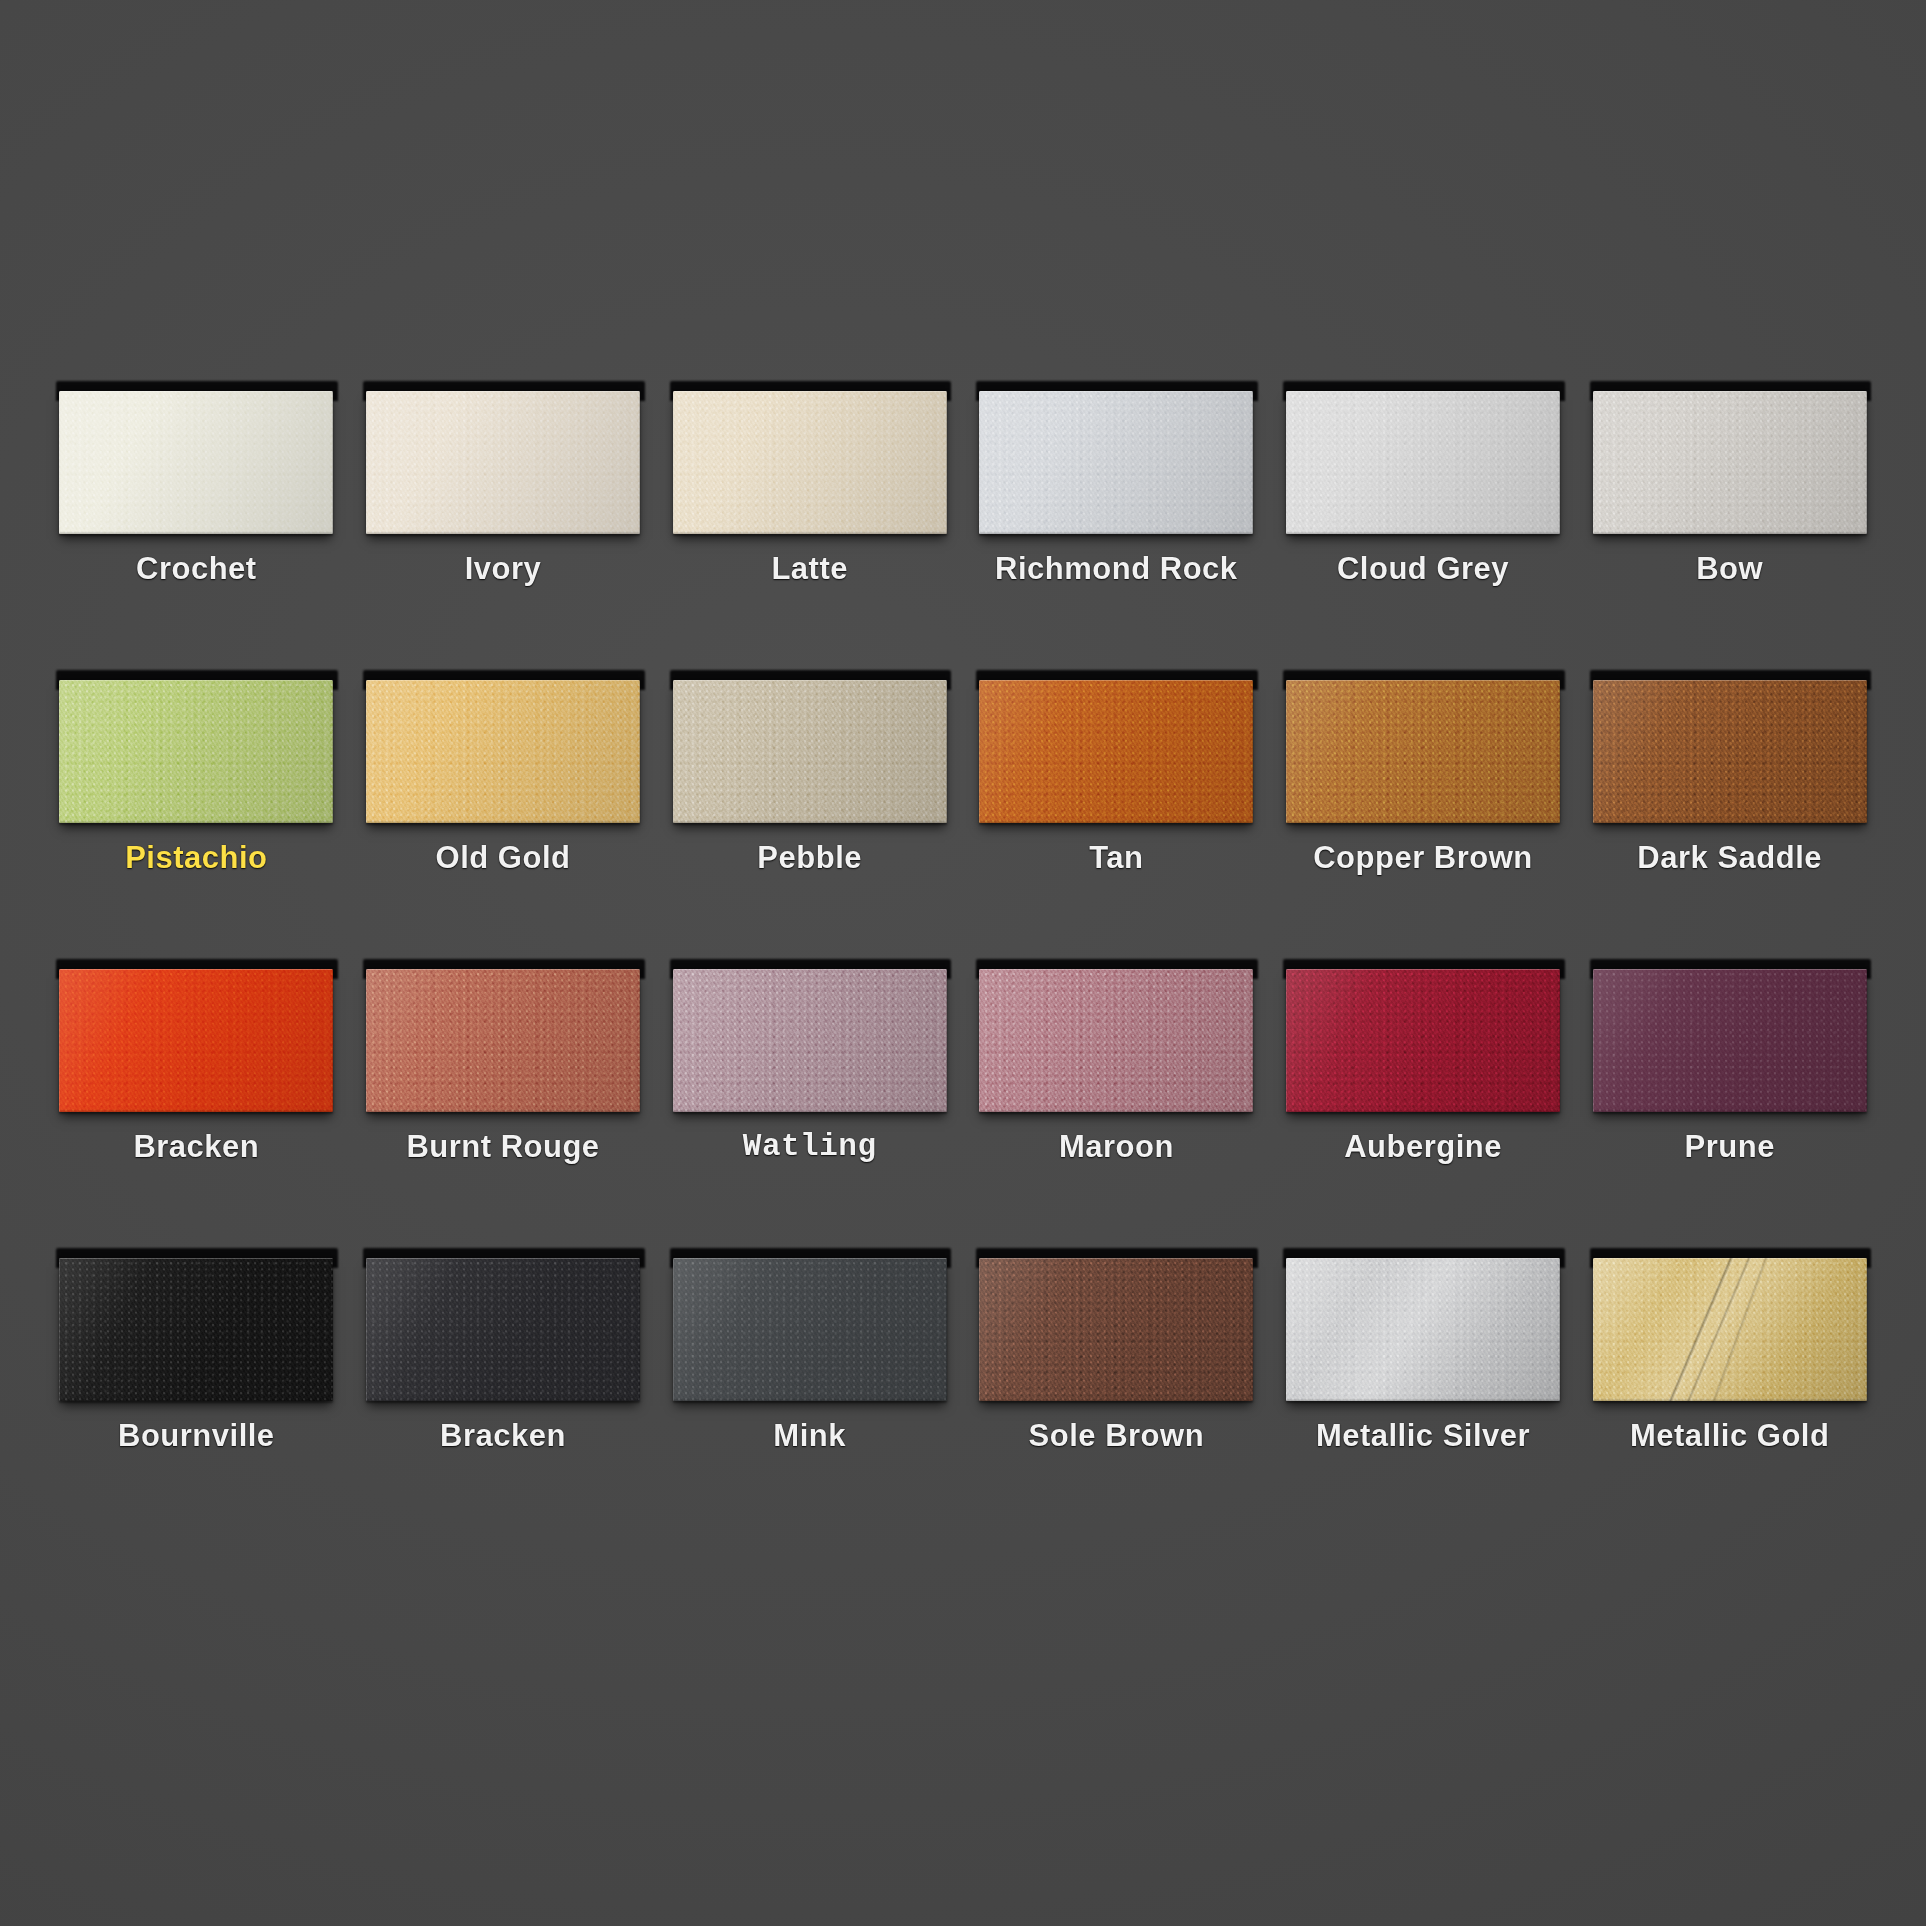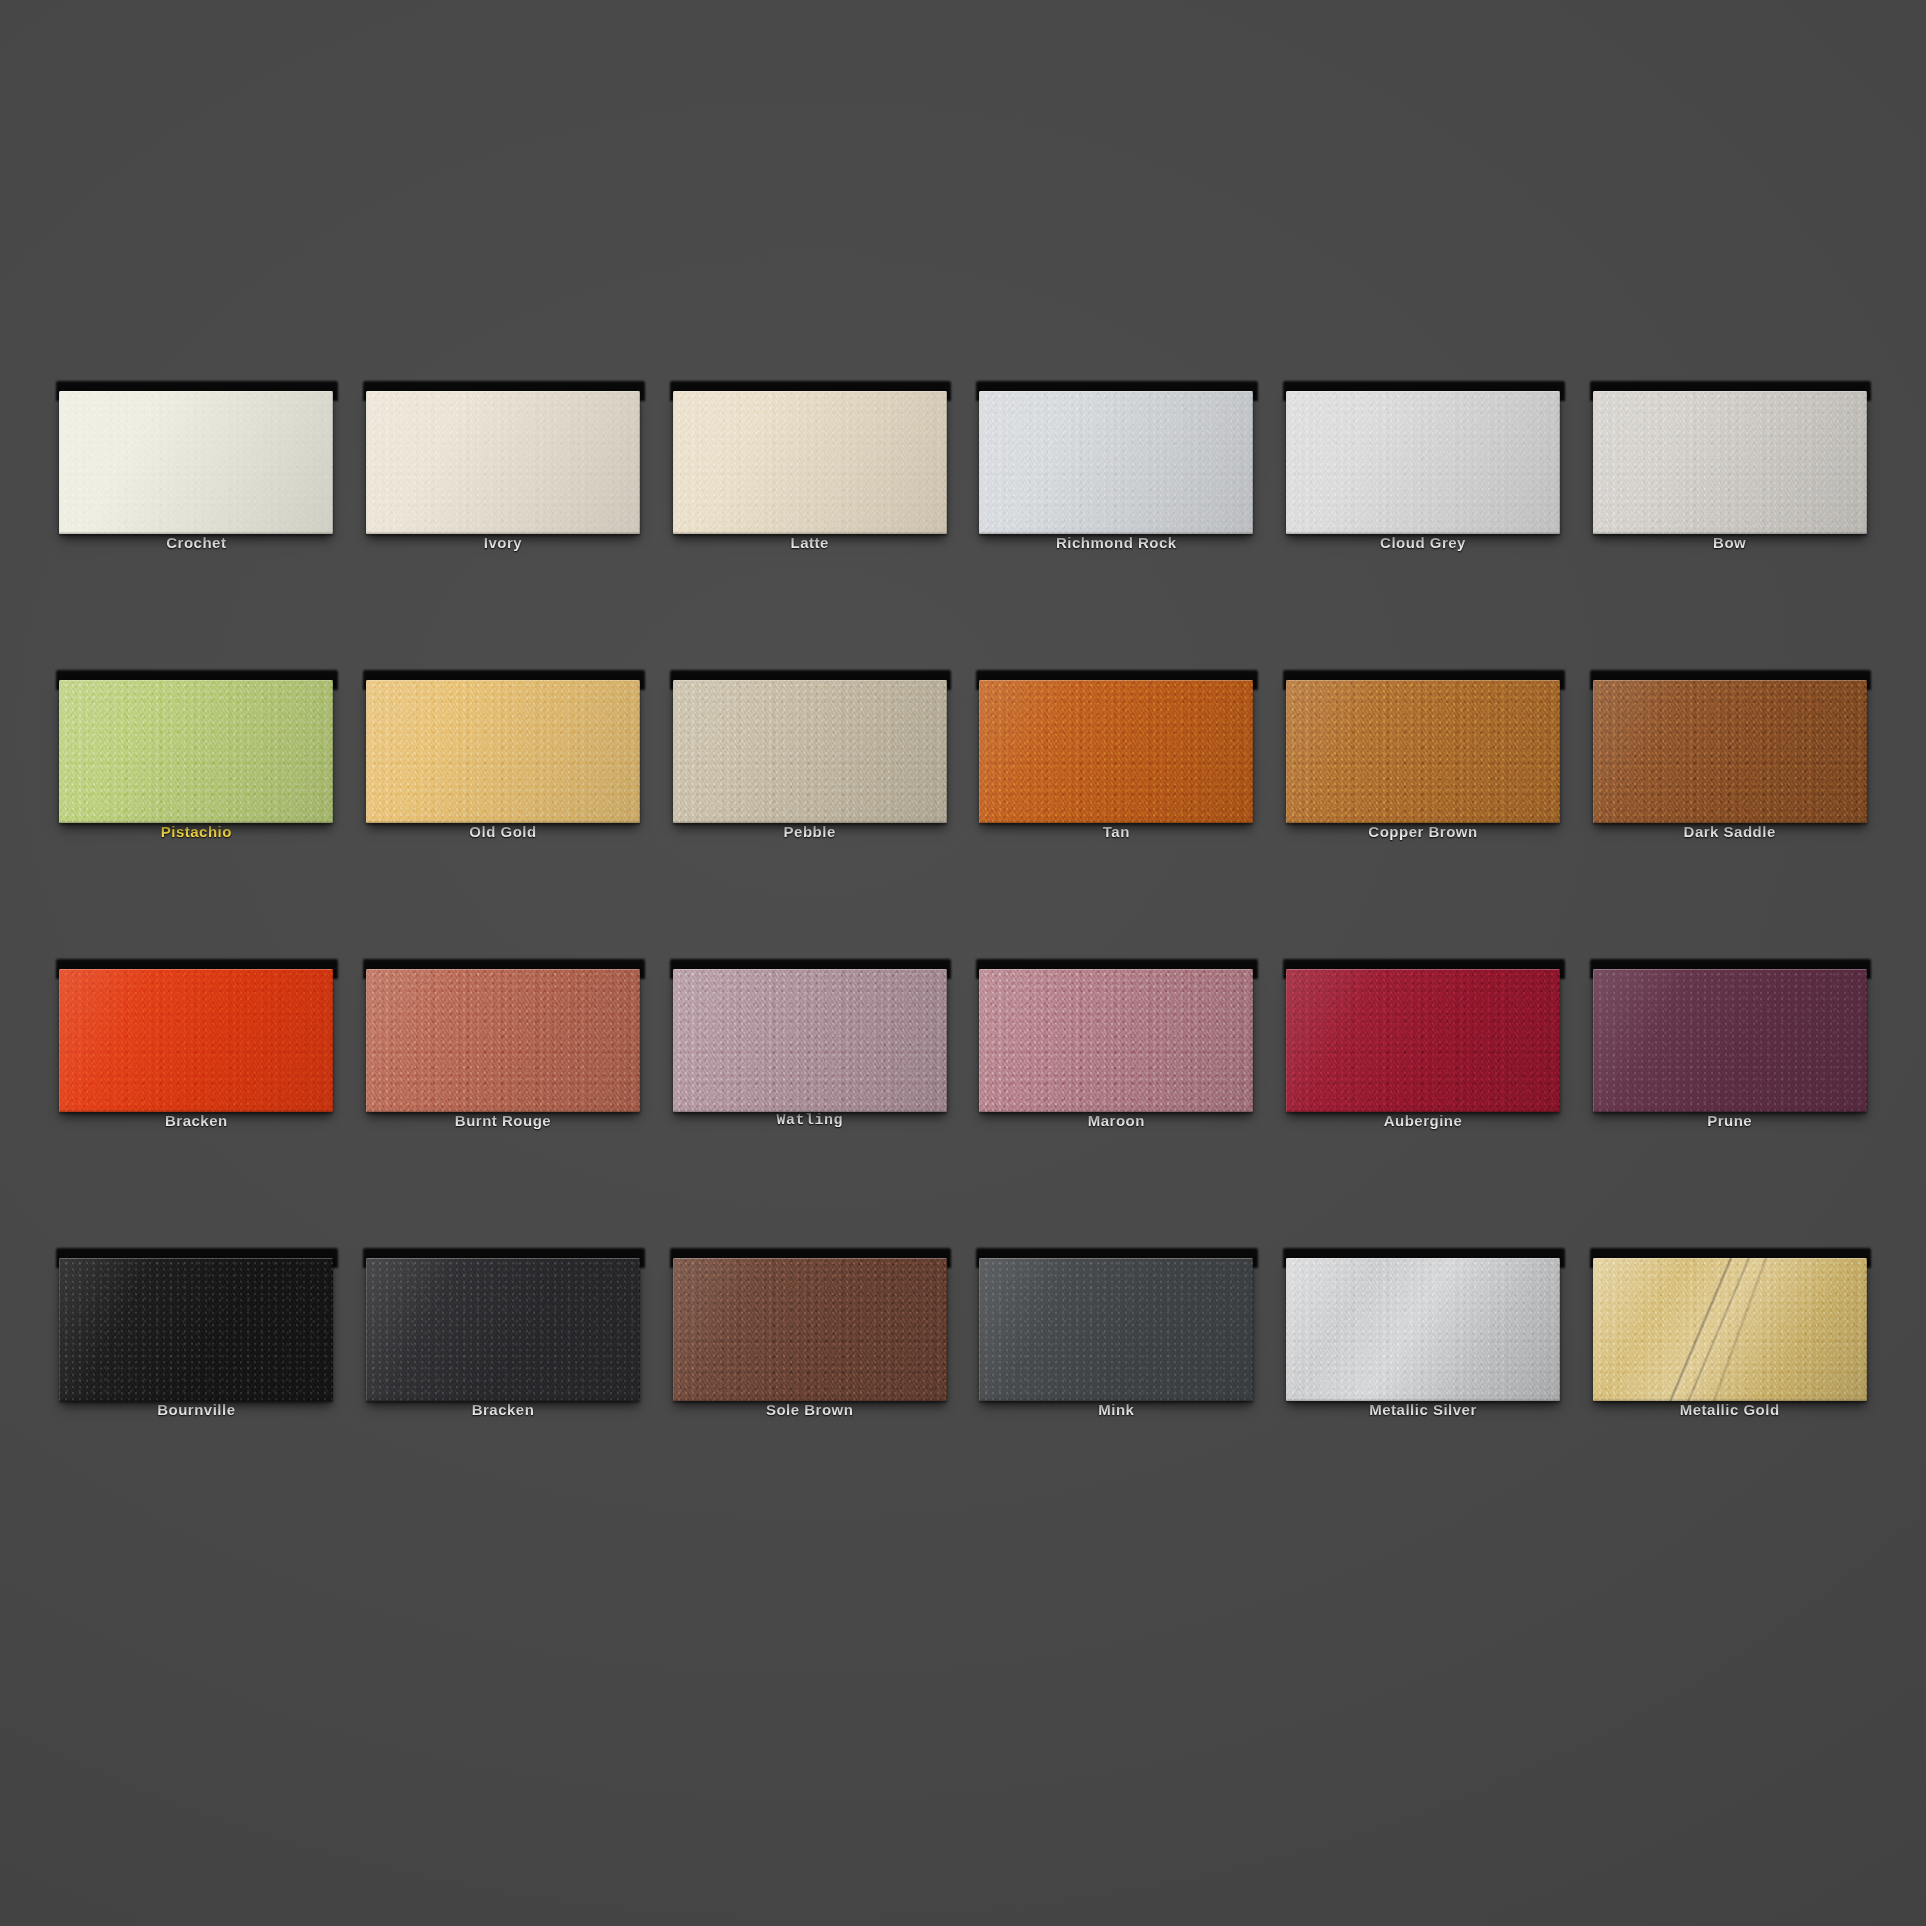--- a/index.html
+++ b/index.html
@@ -130,22 +130,23 @@
       linear-gradient(113deg, rgba(0,0,0,0) 40.6%, rgba(0,0,0,.30) 41.2%, rgba(255,255,255,.16) 42.0%, rgba(0,0,0,0) 42.7%),
       linear-gradient(113deg, rgba(0,0,0,0) 46.0%, rgba(0,0,0,.22) 46.6%, rgba(255,255,255,.12) 47.3%, rgba(0,0,0,0) 48.0%),
       linear-gradient(110deg, rgba(0,0,0,0) 52.4%, rgba(0,0,0,.16) 53.0%, rgba(0,0,0,0) 53.8%);
   }
   
   .tile.deep .grain{ mix-blend-mode:screen; opacity:.42; }
   .tile.deep .grain2{ mix-blend-mode:screen; opacity:.30; }
 
   
   .caption{
+    margin-top:17px;
     color:#f2f2f2;
-    font-size:15px;
+    font-size:31px;
     font-weight:700;
     letter-spacing:0.5px;
     text-align:center;
     white-space:nowrap;
     text-shadow:0 0.8px 1.5px rgba(0,0,0,.85), 0 0 0.8px rgba(0,0,0,.9);
   }
 </style>
 </head>
 <body style="background: rgb(71, 71, 71);">
 
@@ -415,46 +416,46 @@
           <div class="grain2"></div>
           <div class="sheen"></div>
           <div class="rim"></div>
         </div>
       </div>
       <div class="caption" style="color: rgb(242, 242, 242);">Bracken</div>
     </div>
 
     <div class="swatch-cell">
       <div class="tile-wrap">
-        <div class="tile">
-          <div class="base" style="background: rgb(109, 69, 54);"></div>
-          <div class="grain"></div>
-          <div class="grain2"></div>
-          <div class="sheen"></div>
-          <div class="rim"></div>
-        </div>
-      </div>
-      <div class="caption" style="color: rgb(242, 242, 242);">Sole Brown</div>
-    </div>
-
-    <div class="swatch-cell">
-      <div class="tile-wrap">
         <div class="tile deep">
           <div class="base" style="background: rgb(62, 66, 69);"></div>
           <div class="grain"></div>
           <div class="grain2"></div>
           <div class="sheen"></div>
           <div class="rim"></div>
         </div>
       </div>
       <div class="caption" style="color: rgb(242, 242, 242);">Mink</div>
     </div>
 
     <div class="swatch-cell">
       <div class="tile-wrap">
+        <div class="tile">
+          <div class="base" style="background: rgb(109, 69, 54);"></div>
+          <div class="grain"></div>
+          <div class="grain2"></div>
+          <div class="sheen"></div>
+          <div class="rim"></div>
+        </div>
+      </div>
+      <div class="caption" style="color: rgb(242, 242, 242);">Sole Brown</div>
+    </div>
+
+    <div class="swatch-cell">
+      <div class="tile-wrap">
         <div class="tile metallic">
           <div class="base" style="background: rgb(201, 202, 204);"></div>
           <div class="grain"></div>
           <div class="grain2"></div>
           <div class="sheen"></div>
           <div class="rim"></div>
         </div>
       </div>
       <div class="caption" style="color: rgb(242, 242, 242);">Metallic Silver</div>
     </div>

